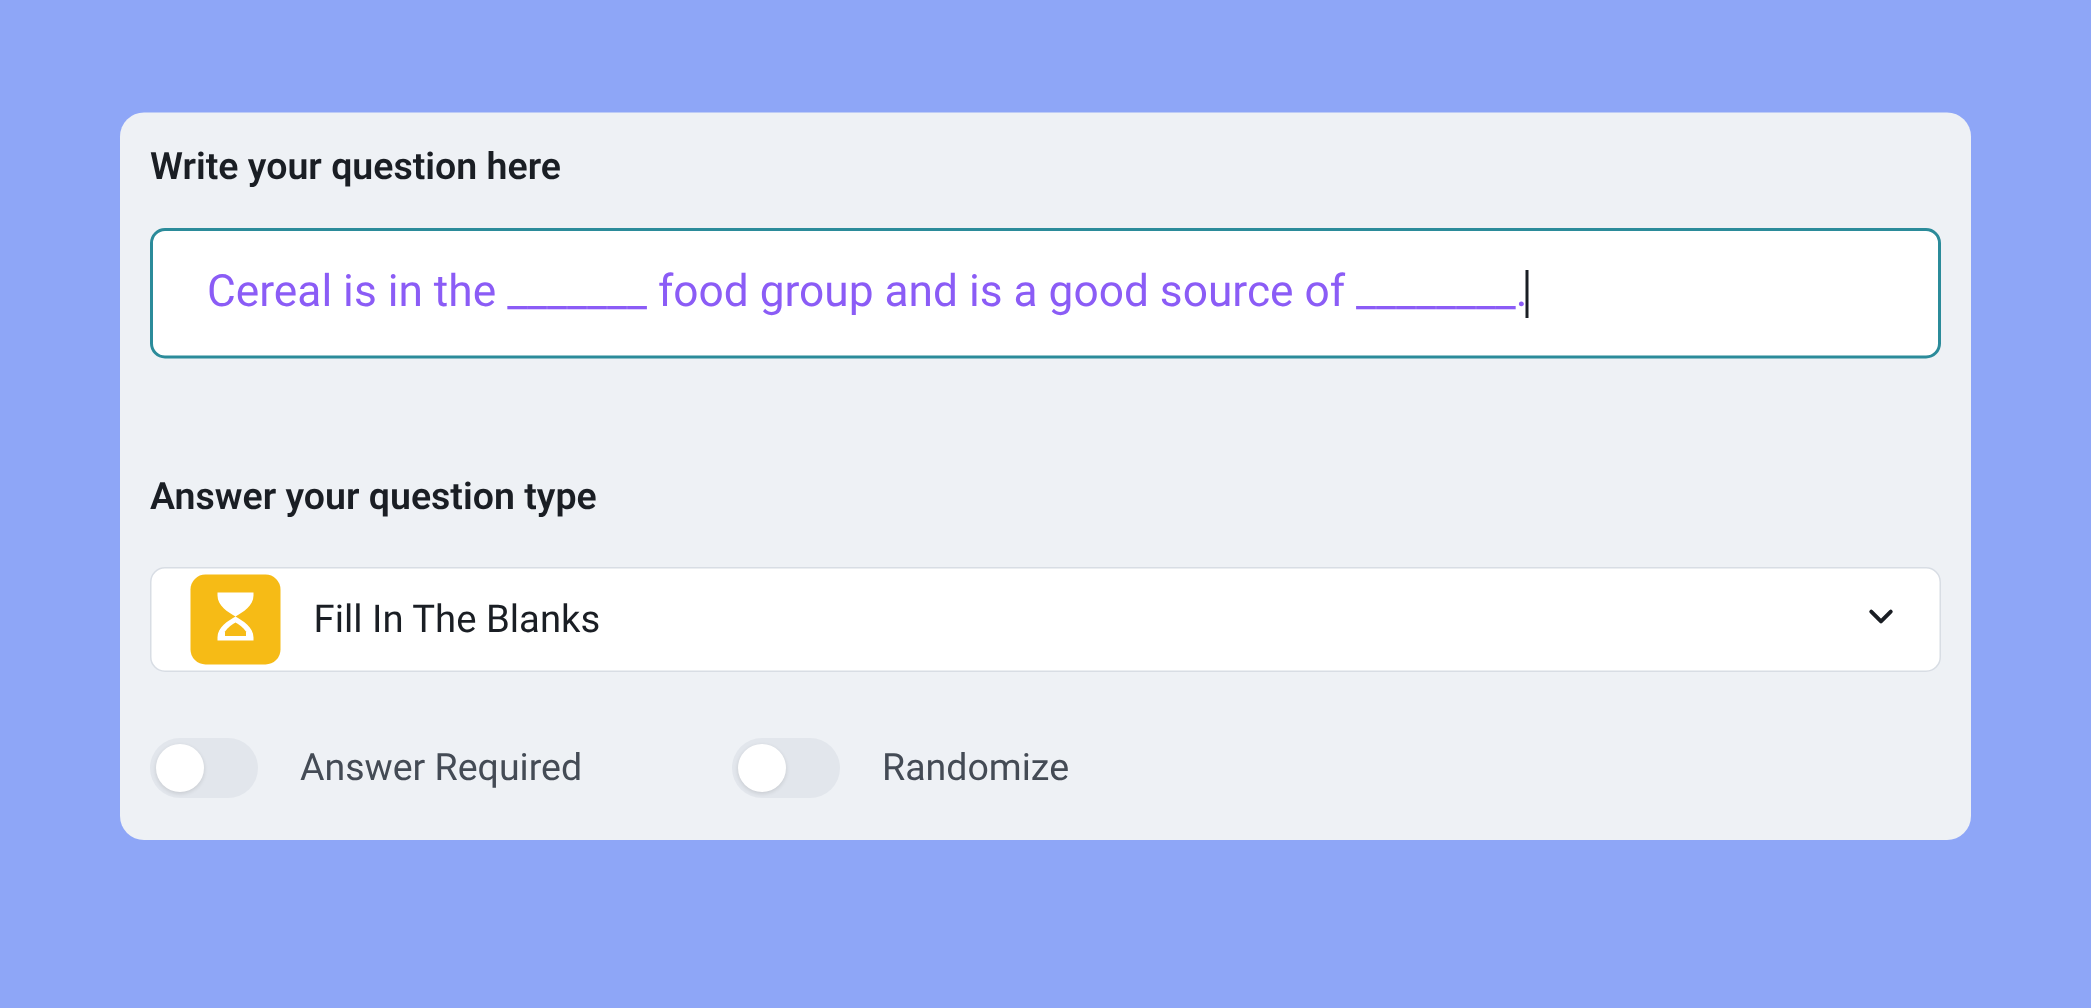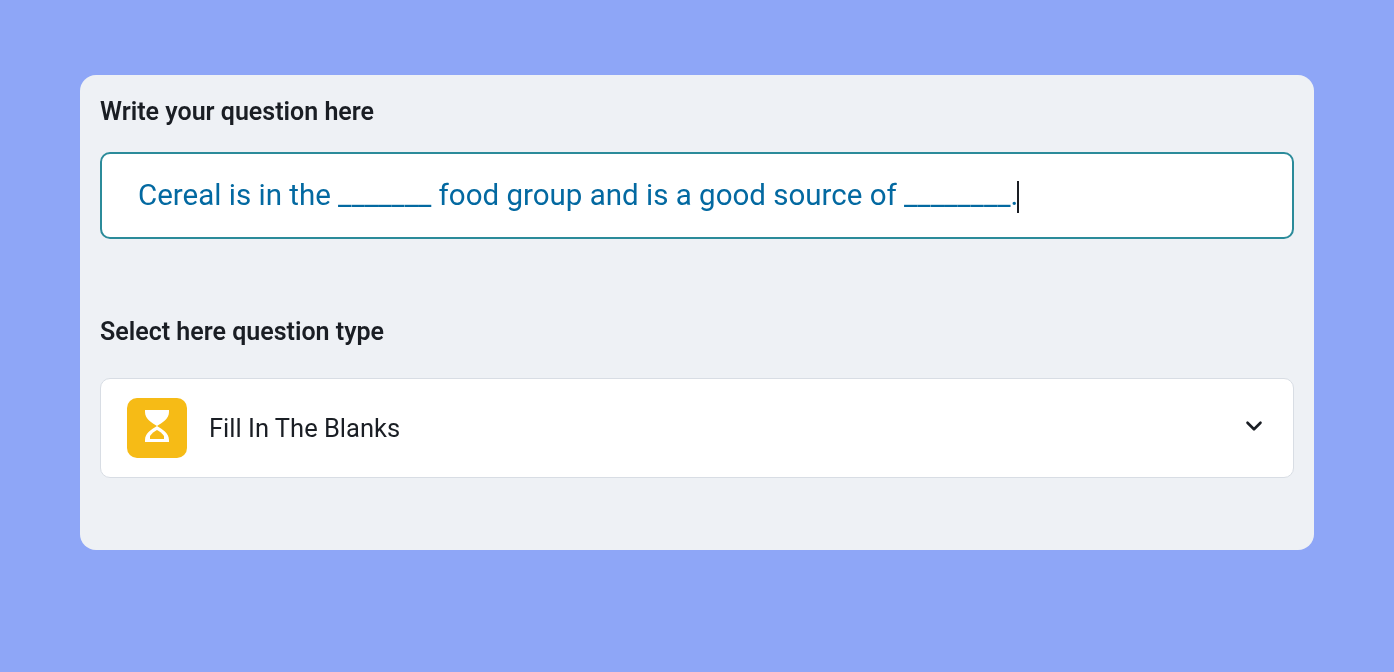--- a/index.html
+++ b/index.html
@@ -28,21 +28,21 @@
       font-weight: 600;
       color: #1a1e24;
       margin-bottom: 26px;
     }
     .question-input {
       width: 100%;
       border: 2px solid #2b8b9a;
       border-radius: 10px;
       background: #ffffff;
       font-size: 29.5px;
-      color: #0369a1;
+      color: #8b5cf6;
       padding: 24px 36px;
       font-family: inherit;
       outline: none;
       line-height: 1.2;
       resize: none;
     }
     .question-input-wrap {
       position: relative;
       margin-bottom: 78px;
     }
@@ -58,21 +58,21 @@
       font-size: 25px;
       font-weight: 600;
       color: #1a1e24;
       margin-bottom: 32px;
     }
     .dropdown {
       width: 100%;
       background: #ffffff;
       border: 1px solid #d8dde4;
       border-radius: 10px;
-      padding: 19px 26px;
+      padding: 4px 26px;
       display: flex;
       align-items: center;
       gap: 22px;
       cursor: pointer;
       margin-bottom: 44px;
     }
     .dropdown-icon-box {
       width: 60px;
       height: 60px;
       background: #f6bb16;
@@ -128,33 +128,47 @@
 <body>
 
 <div class="card">
 
   <div class="section-label">Write your question here</div>
 
   <div class="question-input-wrap">
     <div class="question-input" contenteditable="true" style=""><span>Cereal is in the _______ food group and is a good source of ________.</span><span class="cursor"></span></div>
   </div>
 
-  <div class="type-label">Select here question type</div>
+  <div class="type-label">Answer your question type</div>
 
   <div class="dropdown">
     <div class="dropdown-icon-box">
       <span>
         <svg width="30" height="36" viewBox="0 0 30 36" fill="none">
           <path d="M3 2 H27 V4 C27 11 20 15 15 18 C20 21 27 25 27 32 V34 H3 V32 C3 25 10 21 15 18 C10 15 3 11 3 4 V2 Z" fill="#ffffff"></path>
           <path d="M8 28 C10 25 13 23 15 22 C17 23 20 25 22 28 V31 H8 V28 Z" fill="#f6bb16"></path>
         </svg>
       </span>
     </div>
     <div class="dropdown-text">Fill In The Blanks</div>
     <span class="chevron">
       <svg width="26" height="26" viewBox="0 0 24 24" fill="none">
         <path d="M6 9 L12 15 L18 9" stroke="#1a1e24" stroke-width="2.4" stroke-linecap="round" stroke-linejoin="round"></path>
       </svg>
     </span>
   </div>
 
+  <div class="toggles-row">
+    <div class="toggle-group">
+      <div class="toggle">
+        <div class="toggle-knob"></div>
+      </div>
+      <div class="toggle-label">Answer Required</div>
+    </div>
+    <div class="toggle-group">
+      <div class="toggle">
+        <div class="toggle-knob"></div>
+      </div>
+      <div class="toggle-label">Randomize</div>
+    </div>
+  </div>
 
 </div>
 
 </body></html>

